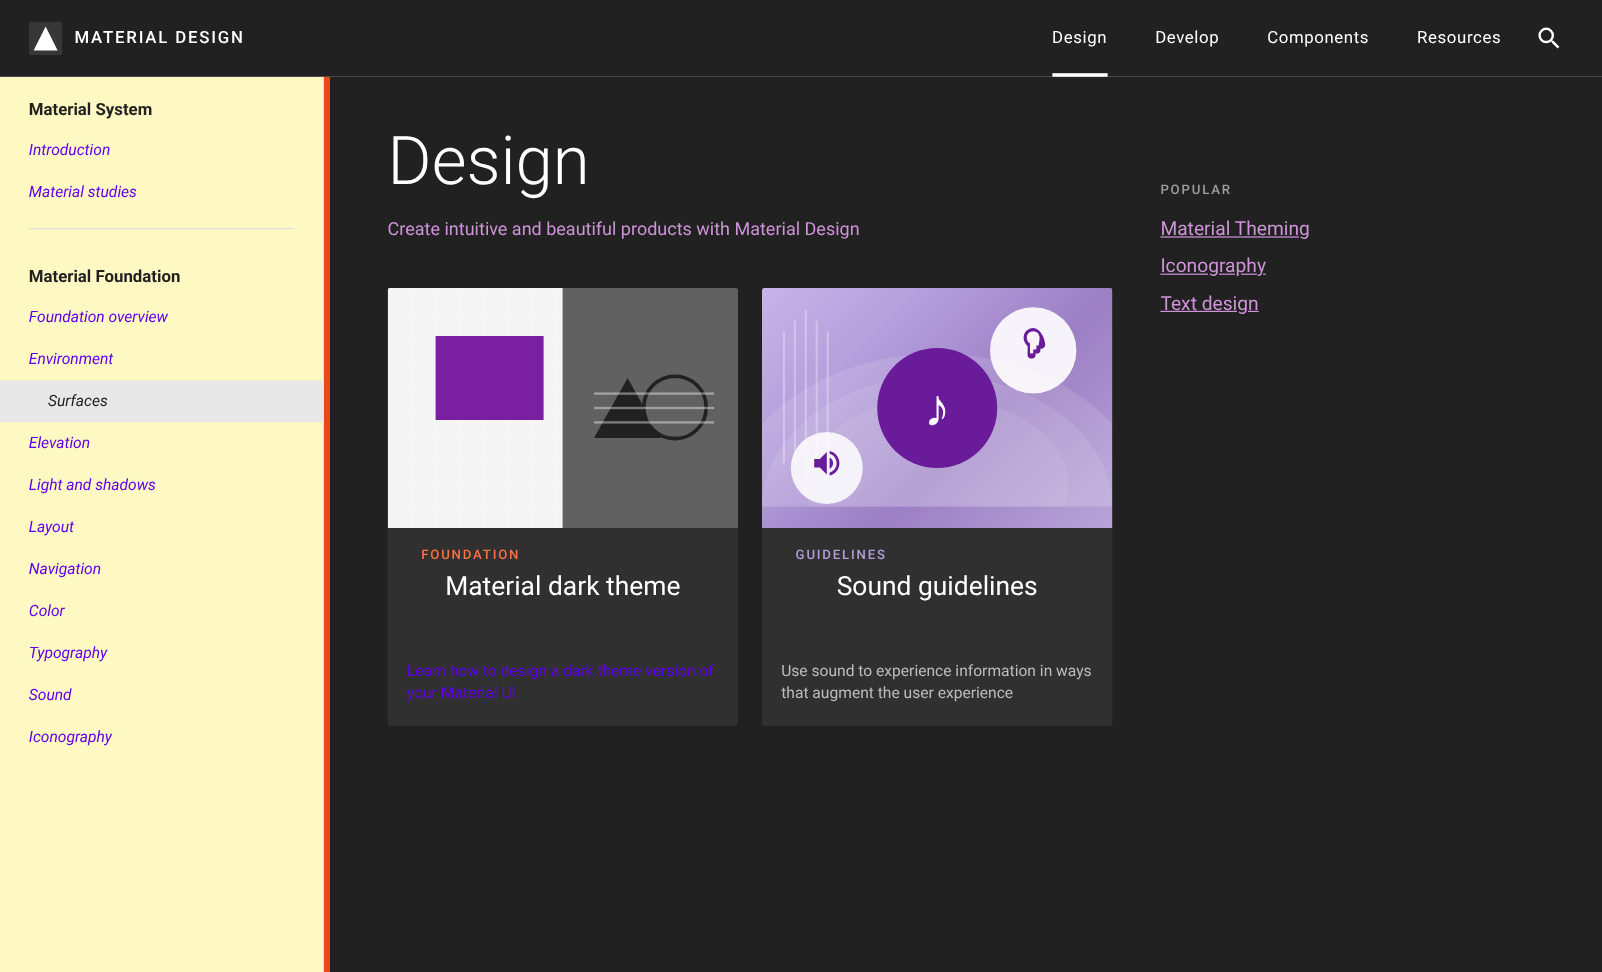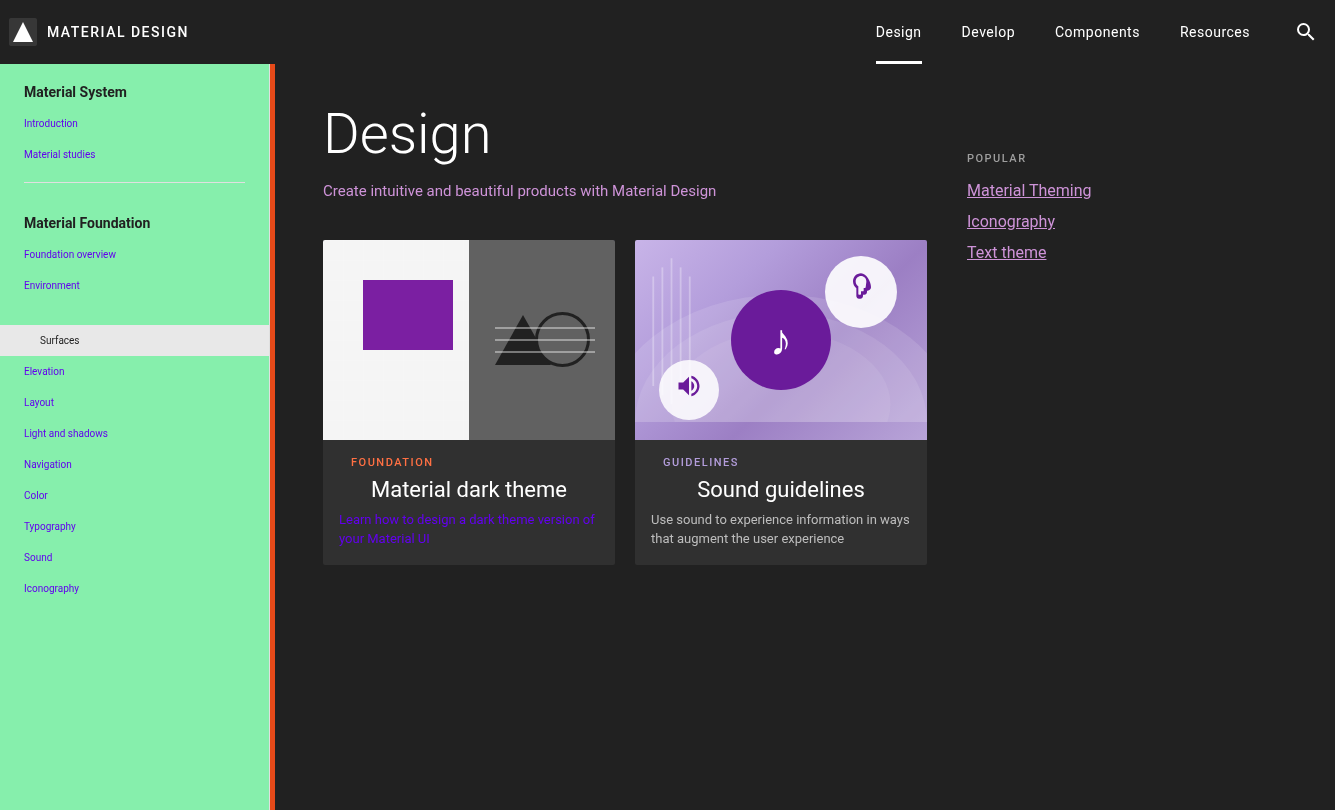--- a/index.html
+++ b/index.html
@@ -4,24 +4,23 @@
   <style>
     * { margin: 0; padding: 0; box-sizing: border-box; }
     body { font-family: 'Roboto', Arial, sans-serif; background: #fff; display: flex; flex-direction: column; height: 810px; overflow: hidden; }
 
     
     .top-nav {
       background: #212121;
       height: 64px;
       display: flex;
       align-items: center;
-      padding: 0 9px;
+      padding: 0 24px;
       flex-shrink: 0;
       position: relative;
-      gap: 16px;
     }
     .top-nav-logo {
       display: flex;
       align-items: center;
       gap: 10px;
       color: #fff;
       font-size: 14px;
       letter-spacing: 1.5px;
       font-weight: 500;
       text-transform: uppercase;
@@ -68,48 +67,48 @@
     .main-layout {
       display: flex;
       flex: 1;
       overflow: hidden;
     }
 
     
     .sidebar {
       width: 270px;
       flex-shrink: 0;
-      background: #86efac;
+      background: #fef9c3;
       overflow-y: auto;
       border-right: 1px solid #e0e0e0;
       padding-bottom: 20px;
     }
     .sidebar-section-title {
       font-size: 14px;
       font-weight: 700;
       color: #212121;
       padding: 20px 24px 8px 24px;
     }
     .sidebar-divider {
       height: 1px;
       background: #e0e0e0;
       margin: 12px 24px;
     }
     .sidebar-item {
-      font-size: 10px;
+      font-size: 13px;
       color: #6200ee;
       padding: 10px 24px;
       cursor: pointer;
       display: block;
+      font-style: italic;
     }
     .sidebar-item.active {
       background: #e8e8e8;
       color: #212121;
       font-weight: 400;
-      margin-top: 24px;
     }
     .sidebar-item.sub {
       padding-left: 40px;
     }
     .sidebar-item.sub2 {
     }
 
     
     .accent-bar {
       width: 5px;
@@ -196,20 +195,21 @@
       color: #fff;
       padding: 4px 16px 8px 16px;
       font-weight: 400;
       text-align: center;
     }
     .card-desc {
       font-size: 13px;
       color: #6200ee;
       padding: 0 14px 16px 16px;
       line-height: 1.5;
+      margin-top: 40px;
     }
     .card-desc.light {
       color: #bdbdbd;
     }
 
     
     .popular-label {
       font-size: 11px;
       letter-spacing: 1.5px;
       color: #9e9e9e;
@@ -395,22 +395,22 @@
   <aside class="sidebar">
     <div class="sidebar-section-title">Material System</div>
     <a class="sidebar-item">Introduction</a>
     <a class="sidebar-item">Material studies</a>
     <div class="sidebar-divider"></div>
     <div class="sidebar-section-title">Material Foundation</div>
     <a class="sidebar-item">Foundation overview</a>
     <a class="sidebar-item">Environment</a>
     <a class="sidebar-item sub active">Surfaces</a>
     <a class="sidebar-item sub2">Elevation</a>
+    <a class="sidebar-item sub2">Light and shadows</a>
     <a class="sidebar-item">Layout</a>
-    <a class="sidebar-item sub2">Light and shadows</a>
     <a class="sidebar-item">Navigation</a>
     <a class="sidebar-item">Color</a>
     <a class="sidebar-item">Typography</a>
     <a class="sidebar-item">Sound</a>
     <a class="sidebar-item">Iconography</a>
   </aside>
 
   <div class="accent-bar"></div>
 
   <main class="content">
@@ -488,16 +488,16 @@
           <div class="card-title">Sound guidelines</div>
           <div class="card-desc light">Use sound to experience information in ways that augment the user experience</div>
         </div>
       </div>
     </div>
 
     <div class="content-right">
       <div class="popular-label">POPULAR</div>
       <a class="popular-link">Material Theming</a>
       <a class="popular-link">Iconography</a>
-      <a class="popular-link">Text theme</a>
+      <a class="popular-link">Text design</a>
     </div>
   </main>
 </div>
 
 </body></html>

